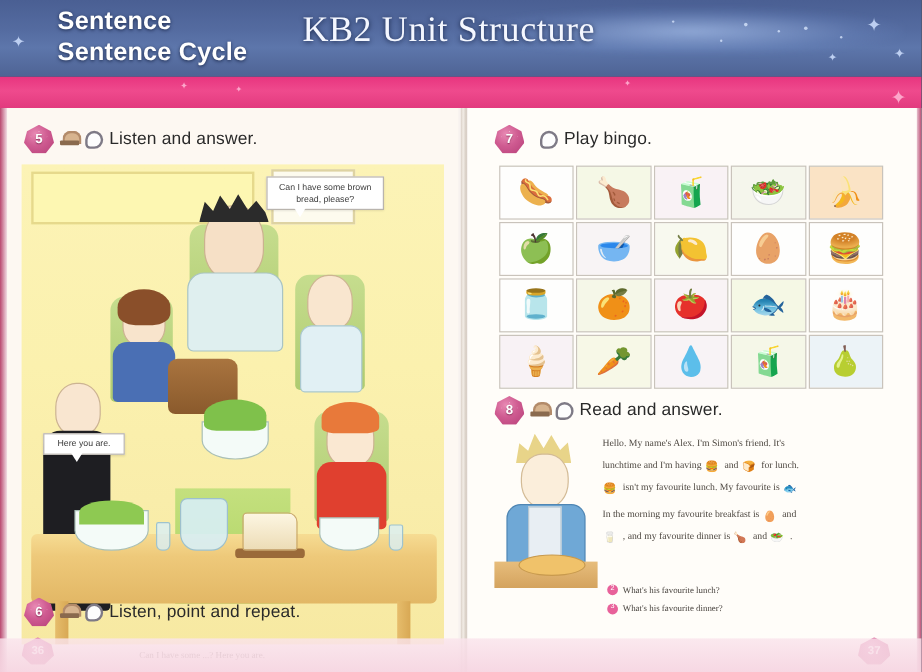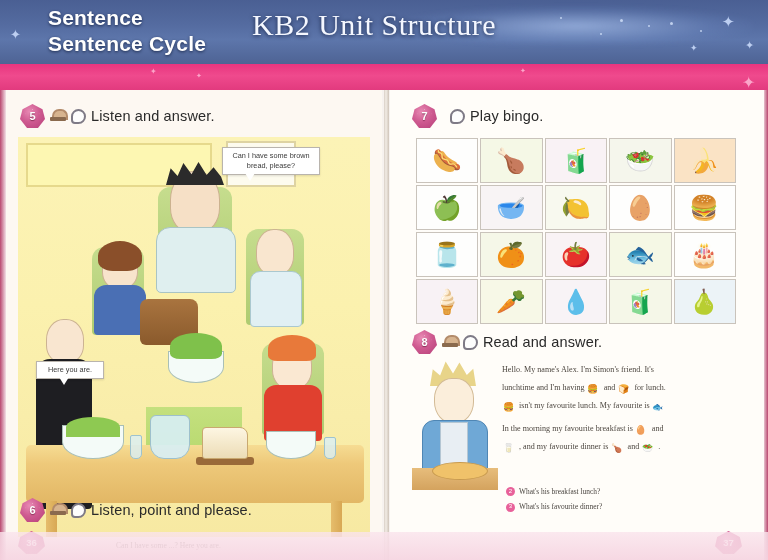--- a/index.html
+++ b/index.html
@@ -320,21 +320,21 @@
           <span>Here you are.</span>
         </div>
       </div>
 
       <div class="act" style="left:14px;top:408px;">
         <div class="badge-wrap">
           <div class="badge">6</div>
         </div>
         <div class="ico-headphone"></div>
         <div class="ico-speak"></div>
-        <div class="act-label">Listen, point and please.</div>
+        <div class="act-label">Listen, point and repeat.</div>
       </div>
 
       <div class="pagenum pagenum-l">36</div>
       <div class="footnote">Can I have some ...? Here you are.</div>
     </div>
 
     <div class="page page-right">
 
       <div class="act" style="left:22px;top:14px;">
         <div class="badge-wrap">
@@ -453,21 +453,21 @@
           <p>lunchtime and I'm having <span class="inline-ico" style="font-size: 9px;">🍔</span> and <span class="inline-ico" style="font-size: 9px;">🍞</span> for lunch.</p>
           <p><span class="inline-ico" style="font-size: 9px;">🍔</span> isn't my favourite lunch. My favourite is <span class="inline-ico" style="font-size: 9px;">🐟</span></p>
           <div style="height: 5px;"></div>
           <p>In the morning my favourite breakfast is <span class="inline-ico" style="font-size: 9px;">🥚</span> and</p>
           <p><span class="inline-ico" style="font-size: 9px;">🥛</span> , and my favourite dinner is <span class="inline-ico" style="font-size: 9px;">🍗</span> and <span class="inline-ico" style="font-size: 9px;">🥗</span> .</p>
         </div>
 
       <div class="qlist">
           <div class="qrow">
             <div class="qnum">2</div>
-            <div>What's his breakfast lunch?</div>
+            <div>What's his favourite lunch?</div>
           </div>
           <div class="qrow">
             <div class="qnum">3</div>
             <div>What's his favourite dinner?</div>
           </div>
         </div>
 
       <div class="pagenum pagenum-r">37</div>
     </div>
   </div>

